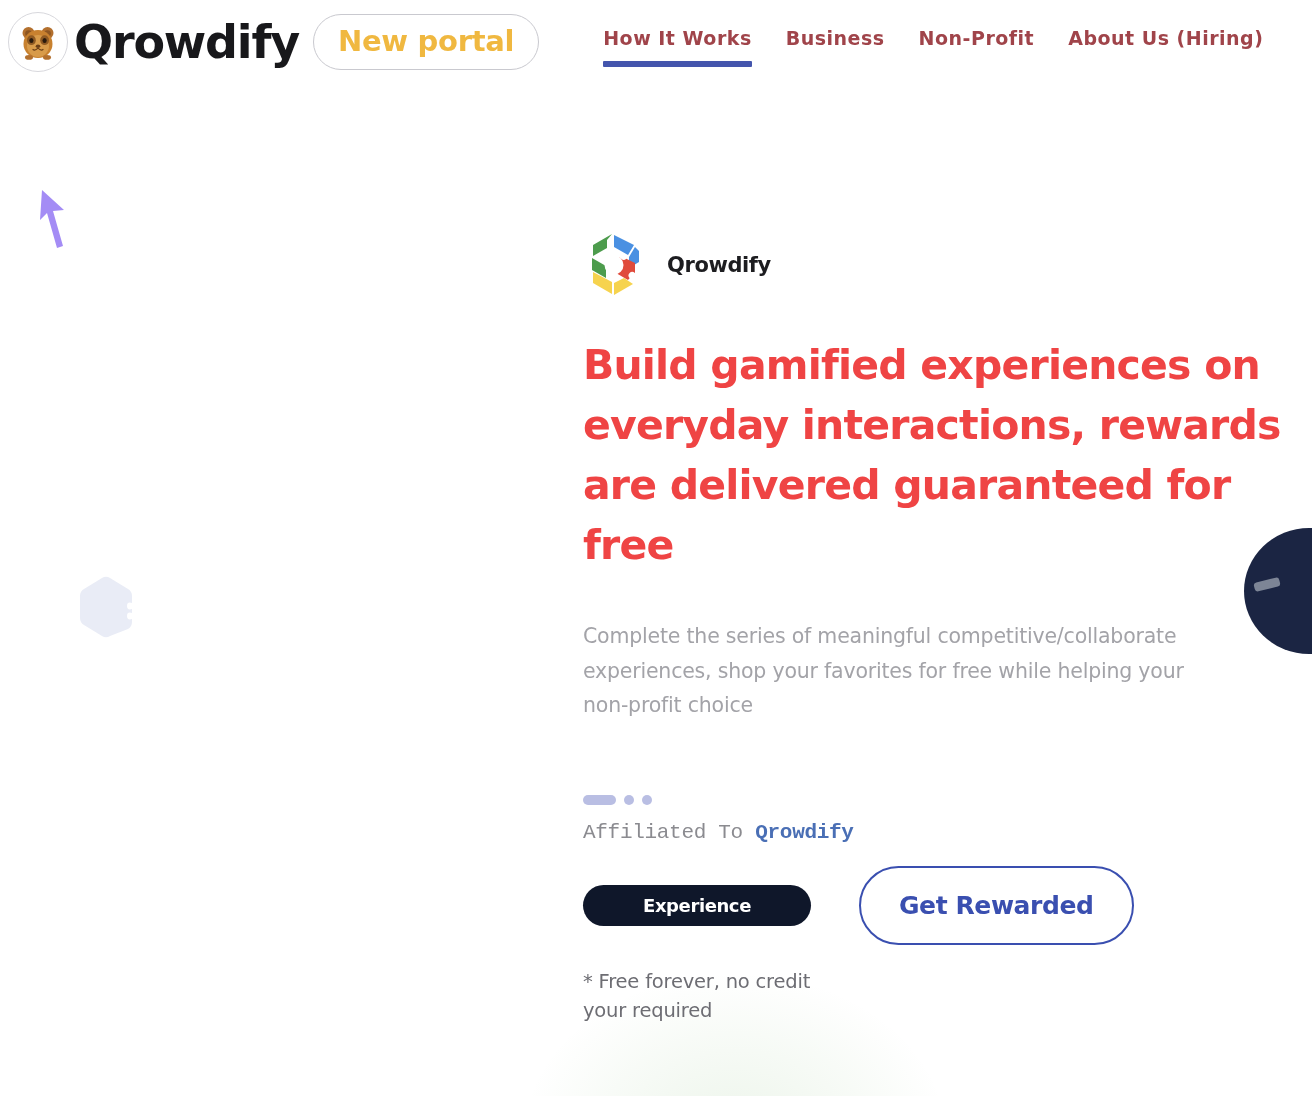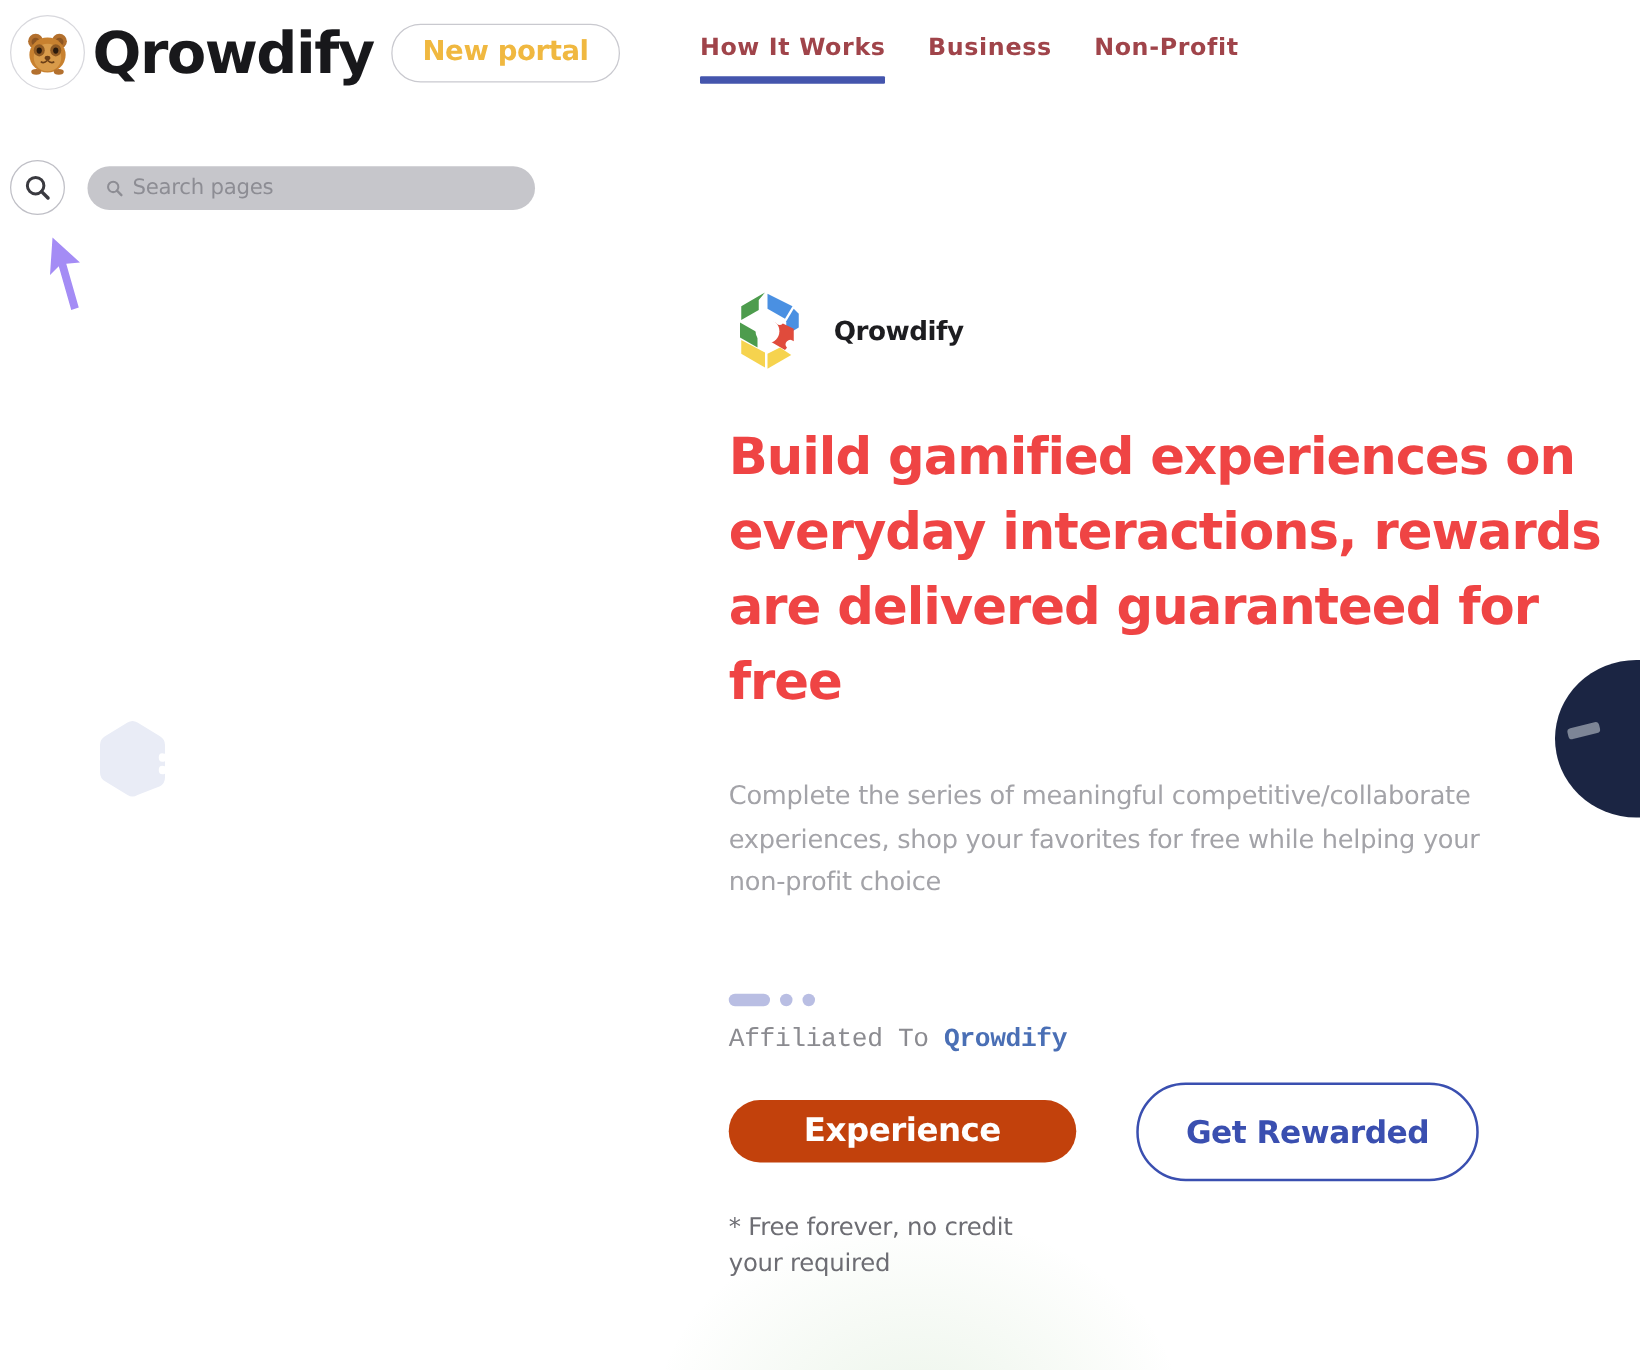--- a/index.html
+++ b/index.html
@@ -61,21 +61,21 @@
     white-space: nowrap;
   }
 
   .portal-badge {
     margin-left: 14px;
     border: 1.5px solid #c9c9cf;
     border-radius: 999px;
     padding: 9px 24px 11px 24px;
     color: #f0b840;
     font-family: "DejaVu Sans", sans-serif;
-    font-size: 22px;
+    font-size: 29px;
     font-weight: 700;
     letter-spacing: -0.3px;
     white-space: nowrap;
     background: #fff;
   }
 
   .nav {
     display: flex;
     align-items: flex-start;
     gap: 34px;
@@ -259,27 +259,27 @@
 
   .cta-row {
     position: relative;
     margin-top: 22px;
     display: flex;
     align-items: center;
     gap: 48px;
   }
 
   .btn-primary {
-    background: #c2410c;
+    background: #0f172a;
     color: #ffffff;
     border: none;
     border-radius: 999px;
     padding: 10px 60px;
     font-family: "DejaVu Sans", sans-serif;
-    font-size: 26px;
+    font-size: 18px;
     font-weight: 700;
     letter-spacing: -0.4px;
     cursor: pointer;
     white-space: nowrap;
   }
 
   .btn-outline {
     background: #ffffff;
     color: #3a4fb0;
     border: 2px solid #3a4fb0;
@@ -332,39 +332,24 @@
         </svg>
       </div>
       <div class="brand-name">Qrowdify</div>
       <div class="portal-badge">New portal</div>
     </div>
 
     <nav class="nav">
       <div class="nav-item active">How It Works</div>
       <div class="nav-item">Business</div>
       <div class="nav-item">Non-Profit</div>
+      <div class="nav-item">About Us (Hiring)</div>
     </nav>
   </div>
 
-  <div class="search-row">
-    <div class="search-btn">
-      <svg width="24" height="24" viewBox="0 0 24 24" fill="none">
-        <circle cx="10.5" cy="10.5" r="6.6" stroke="#3a3a40" stroke-width="2.4"></circle>
-        <line x1="15.3" y1="15.3" x2="20.4" y2="20.4" stroke="#3a3a40" stroke-width="2.8" stroke-linecap="round"></line>
-      </svg>
-    </div>
-
-    <div class="search-field">
-      <svg width="15" height="15" viewBox="0 0 24 24" fill="none">
-        <circle cx="10.5" cy="10.5" r="6.6" stroke="#8d8d94" stroke-width="2.6"></circle>
-        <line x1="15.3" y1="15.3" x2="21" y2="21" stroke="#8d8d94" stroke-width="3" stroke-linecap="round"></line>
-      </svg>
-      <span class="search-placeholder">Search pages</span>
-    </div>
-  </div>
 
   <svg class="cursor-arrow" viewBox="0 0 60 80">
     <path d="M12 10 L34 30 L23 31 L33 66 L27 68 L17 33 L10 40 Z" fill="#a48cf5"></path>
   </svg>
 
   <svg class="decor-hex" viewBox="0 0 58 62">
     <path d="M24 2 q4 -2.4 8 0 L50 13 q4 2.4 4 7 v7 q-5 -1.6 -5 3 t5 3 v4 q-5 -1.6 -5 3 t5 3 v3 q0 4.6 -4 7 L32 60 q-4 2.4 -8 0 L6 49 q-4 -2.4 -4 -7 V20 q0 -4.6 4 -7 Z" fill="#e9ecf6"></path>
   </svg>
 
   <div class="decor-navy"></div>

